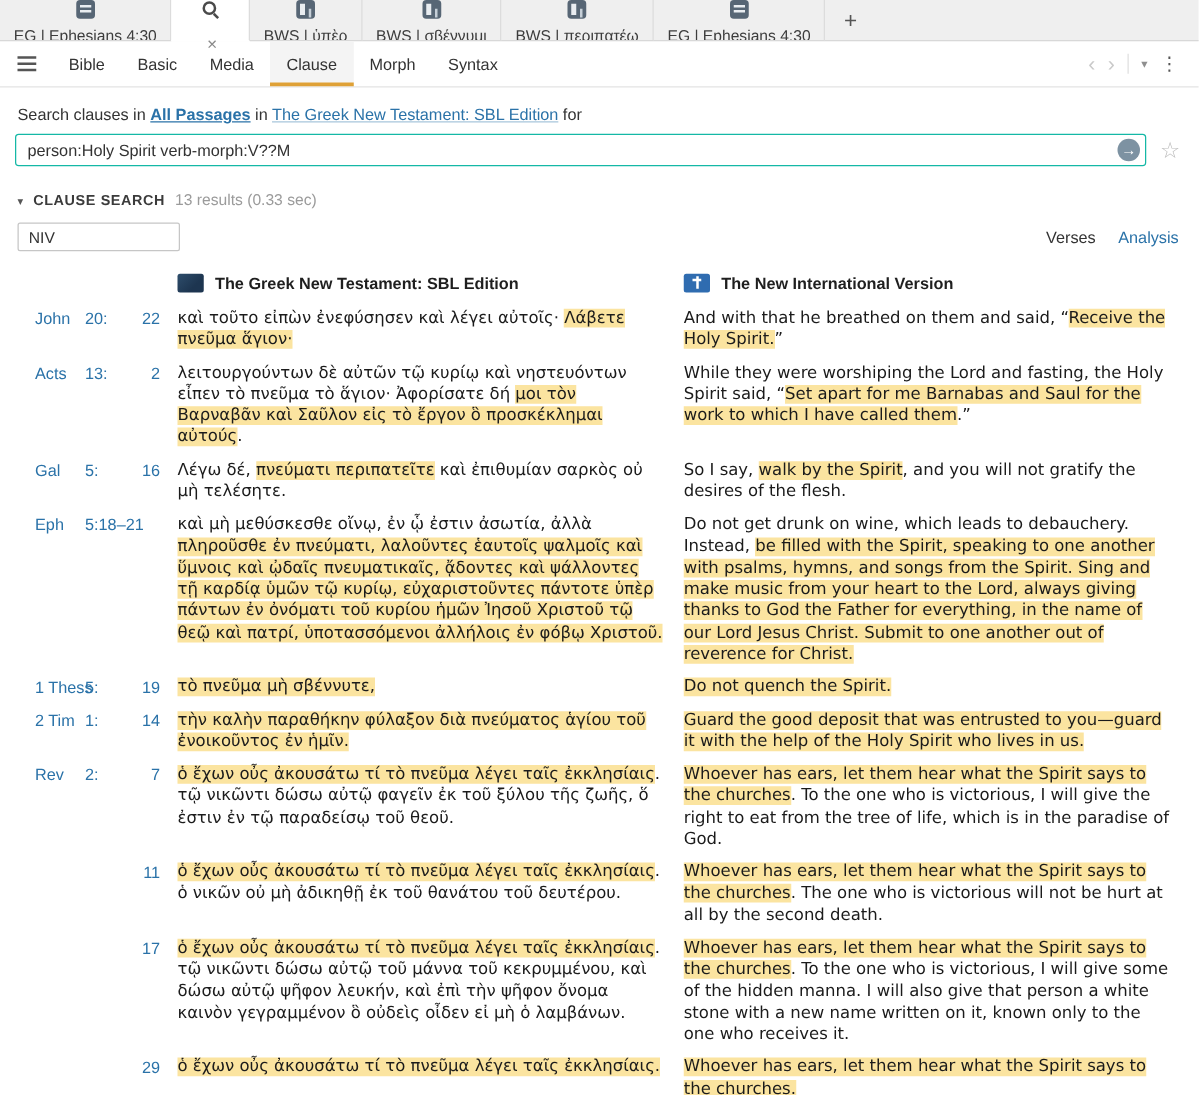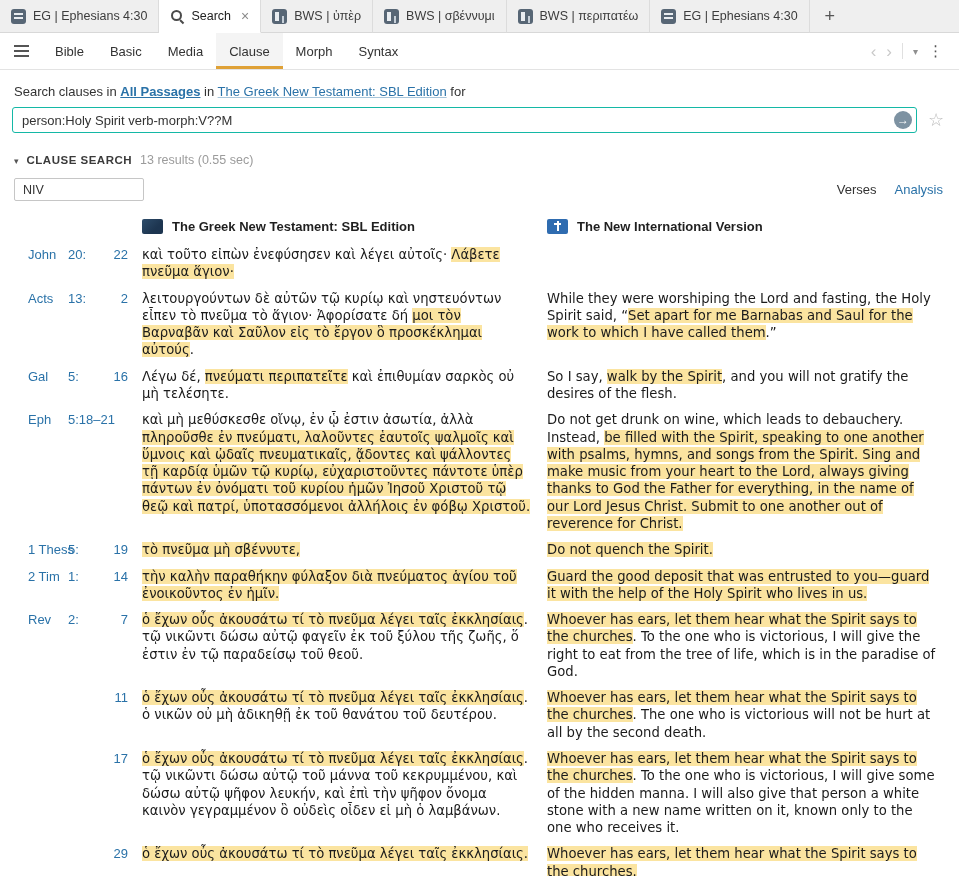--- a/index.html
+++ b/index.html
@@ -6,21 +6,21 @@
   html,body { margin:0; padding:0; }
   body {
     width:959px; height:876px; overflow:hidden; background:#fff;
     font-family:"Liberation Sans", sans-serif; color:#222;
   }
   
   .tabbar { display:flex; align-items:stretch; height:33px; background:#efefef; }
   .tab {
     display:flex; align-items:center; gap:7px; padding:0 11px;
     font-size:12.5px; color:#3c3c3c; border-right:1px solid #dcdcdc;
-    border-bottom:1px solid #d8d8d8; white-space:nowrap; cursor:default;
+    border-bottom:1px solid #d8d8d8; white-space:nowrap; cursor:default;flex-direction:column;
   }
   .tab.active { background:#fff; border-bottom-color:#fff; color:#222; }
   .tab-label { overflow:hidden; text-overflow:ellipsis; max-width:130px; }
   .tab-close { color:#8a8a8a; font-size:14px; margin-left:3px; line-height:1; }
   .tab-spacer { flex:1; border-bottom:1px solid #d8d8d8; }
   .newtab {
     width:40px; display:flex; align-items:center; justify-content:center;
     font-size:18px; color:#555; border-bottom:1px solid #d8d8d8;
   }
   .ticon { width:15px; height:15px; border-radius:3px; flex:none; position:relative; background:#576675; }
@@ -174,21 +174,21 @@
   <div class="search-wrap">
     <input class="search-input" type="text" value="person:Holy Spirit verb-morph:V??M" style="">
     <div class="go-btn">→</div>
   </div>
   <div class="star">☆</div>
 </div>
 
 <div class="results-bar">
   <span class="disclosure">▾</span>
   <span class="section-title">CLAUSE SEARCH</span>
-  <span class="count">13 results (0.55 sec)</span>
+  <span class="count">13 results (0.33 sec)</span>
 </div>
 
 <div class="controls-row">
   <input class="niv-input" type="text" value="NIV" style="">
   <div class="view-switch">
     <span class="view-verses">Verses</span>
     <span class="view-analysis">Analysis</span>
   </div>
 </div>
 
@@ -209,20 +209,21 @@
 </div>
 
 <div id="results-body" class="results-body">
     <div class="grid-cols row">
       <div class="cell-book">John</div>
       <div class="cell-chap">20:</div>
       <div class="cell-verse">22</div>
       <div class=""></div>
       <div class="cell-text"><span>καὶ τοῦτο εἰπὼν ἐνεφύσησεν καὶ λέγει αὐτοῖς· </span><span class="hl">Λάβετε πνεῦμα ἅγιον·</span></div>
       <div class=""></div>
+      <div class="cell-text"><span>And with that he breathed on them and said, “</span><span class="hl">Receive the Holy Spirit.</span><span>”</span></div>
     </div>
     <div class="grid-cols row">
       <div class="cell-book">Acts</div>
       <div class="cell-chap">13:</div>
       <div class="cell-verse">2</div>
       <div class=""></div>
       <div class="cell-text"><span>λειτουργούντων δὲ αὐτῶν τῷ κυρίῳ καὶ νηστευόντων εἶπεν τὸ πνεῦμα τὸ ἅγιον· Ἀφορίσατε δή </span><span class="hl">μοι τὸν Βαρναβᾶν καὶ Σαῦλον εἰς τὸ ἔργον ὃ προσκέκλημαι αὐτούς</span><span>.</span></div>
       <div class=""></div>
       <div class="cell-text"><span>While they were worshiping the Lord and fasting, the Holy Spirit said, “</span><span class="hl">Set apart for me Barnabas and Saul for the work to which I have called them</span><span>.”</span></div>
     </div>

